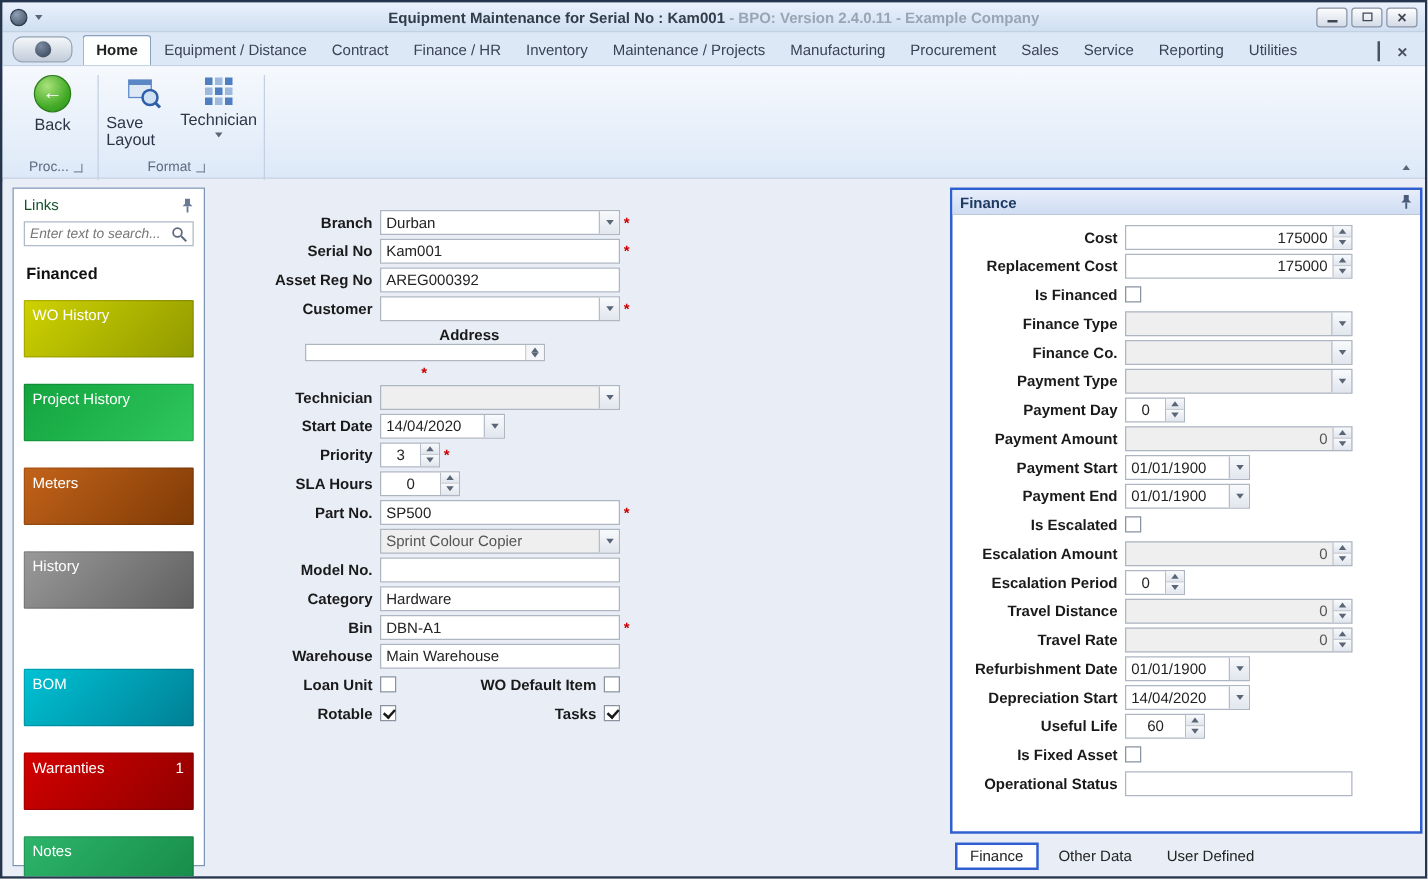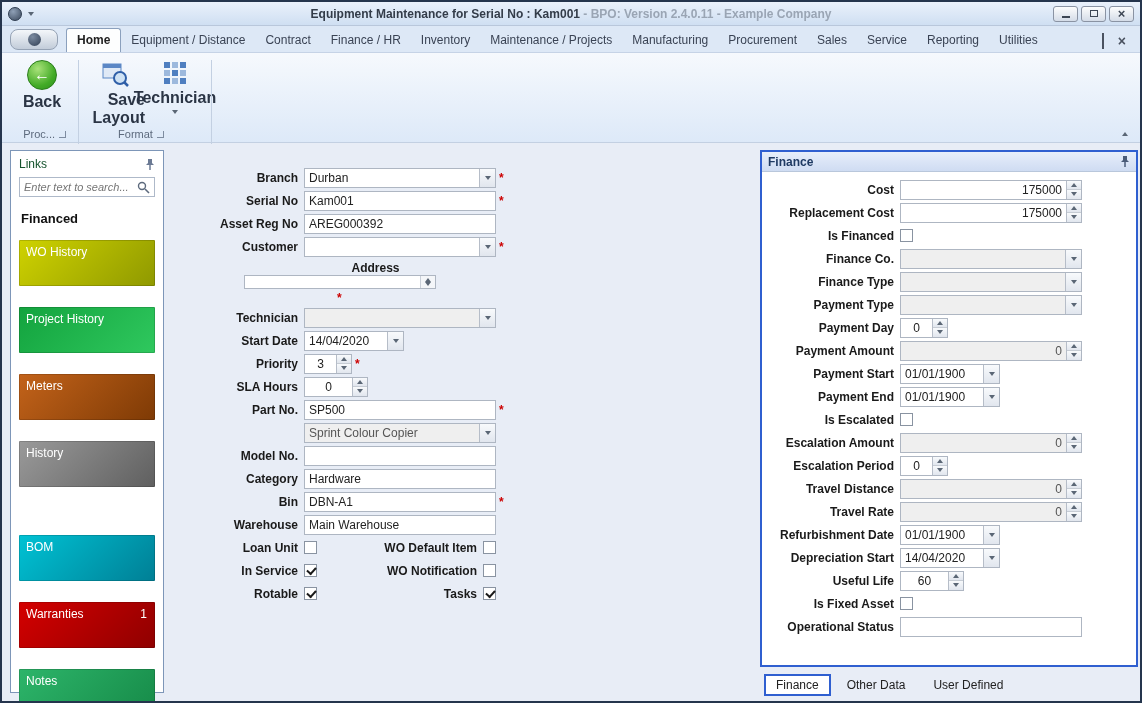--- a/index.html
+++ b/index.html
@@ -29,21 +29,21 @@
   .mdi-min { width:9px; height:2px; background:#4a5260; }
   .mdi-restore { width:9px; height:8px; border:1.5px solid #4a5260; }
   .mdi-close { color:#4a5260; font-weight:bold; font-size:14px; line-height:10px; }
 
   
   .ribbon { height:90px; background:linear-gradient(#f6f9fd,#dde9f8); position:relative; border-bottom:1px solid #c3d0e2; }
   .rb-body { display:flex; padding:5px 0 0 6px; height:74px; }
   .rgroup { display:flex; align-items:flex-start; padding:0 4px; }
   .rsep { width:1px; background:#c3d0e2; margin:2px 2px 0; height:84px; }
   .rbtn { width:60px; display:flex; flex-direction:column; align-items:center; gap:3px; padding-top:2px; }
-  .rbtn .rlabel { font-size:16px; color:#2b3545; text-align:right; line-height:1.1;font-weight:bold; }
+  .rbtn .rlabel { font-size:13px; color:#2b3545; text-align:left; line-height:1.1; }
   .back-icon { width:30px; height:30px; border-radius:50%; background:radial-gradient(circle at 35% 28%,#a9e27a,#43ab27 62%,#2c8f1d); border:1px solid #2a7d1a; color:#fff; font-size:16px; font-weight:bold; display:flex; align-items:center; justify-content:center; }
   .rb-captions { position:absolute; left:0; right:0; bottom:0; height:16px; display:flex; align-items:center; color:#5d6a7d; font-size:11px; }
   .cap { display:flex; align-items:center; justify-content:center; gap:4px; }
   .cap1 { width:64px;justify-content:flex-end; }
   .cap2 { width:150px; }
   .launcher { width:7px; height:7px; border:1px solid #7e8ca0; border-top:none; border-left:none; }
   .collapse-chevron { margin-left:auto; margin-right:12px; display:flex; }
 
   
   .tri-down { width:0; height:0; border-left:4px solid transparent; border-right:4px solid transparent; border-top:5px solid #5a6675; display:inline-block; }
@@ -390,26 +390,20 @@
           </div>
       </div>
 
       <div class="row">
         <span class="lab">Loan Unit</span>
         <span class="cb"></span>
         <span class="lab2">WO Default Item</span>
         <span class="cb"></span>
       </div>
 
-      <div class="row">
-        <span class="lab">In Service</span>
-        <span class="cb on"></span>
-        <span class="lab2">WO Notification</span>
-        <span class="cb"></span>
-      </div>
 
       <div class="row">
         <span class="lab">Rotable</span>
         <span class="cb on"></span>
         <span class="lab2">Tasks</span>
         <span class="cb on"></span>
       </div>
 
     </div>
 
@@ -454,40 +448,40 @@
               </span>
           </div>
         </div>
 
         <div class="row">
           <span class="lab">Is Financed</span>
           <span class="cb"></span>
         </div>
 
         <div class="row">
+          <span class="lab">Finance Type</span>
+          <div class="fld w182 disabled">
+            <span class="val"></span>
+            <span class="drop">
+                <i class="tri-down tri-sm"></i>
+              </span>
+          </div>
+        </div>
+
+        <div class="row">
           <span class="lab">Finance Co.</span>
           <div class="fld w182 disabled">
             <span class="val"></span>
             <span class="drop">
                 <i class="tri-down tri-sm"></i>
               </span>
           </div>
         </div>
 
         <div class="row">
-          <span class="lab">Finance Type</span>
-          <div class="fld w182 disabled">
-            <span class="val"></span>
-            <span class="drop">
-                <i class="tri-down tri-sm"></i>
-              </span>
-          </div>
-        </div>
-
-        <div class="row">
           <span class="lab">Payment Type</span>
           <div class="fld w182 disabled">
             <span class="val"></span>
             <span class="drop">
                 <i class="tri-down tri-sm"></i>
               </span>
           </div>
         </div>
 
         <div class="row">

